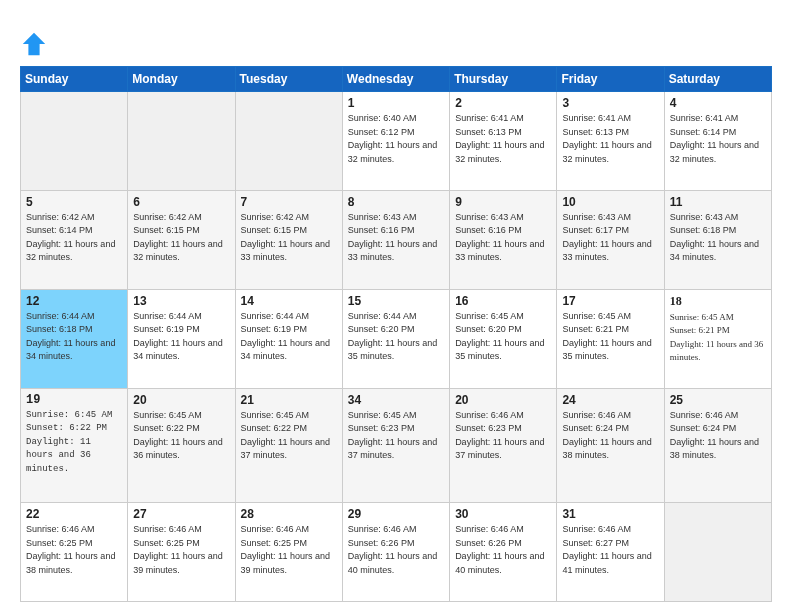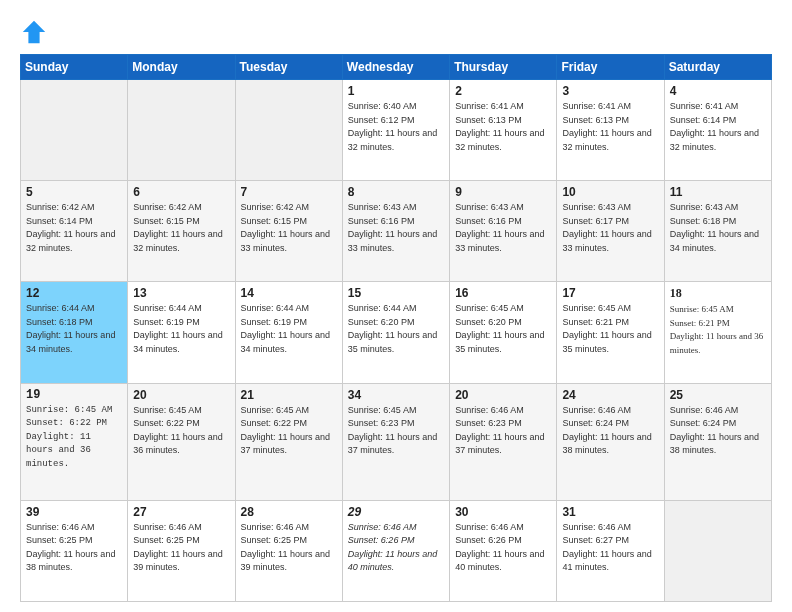--- a/index.html
+++ b/index.html
@@ -6,21 +6,21 @@
     body {
       font-family: Arial, sans-serif;
       background: #fff;
       width: 792px;
       height: 612px;
       overflow: hidden;
     }
     .page {
       width: 792px;
       height: 612px;
-      padding: 18px 20px 10px 20px;
+      padding: 30px 20px 10px 20px;
       display: flex;
       flex-direction: column;
     }
     .header {
       display: flex;
       justify-content: space-between;
       align-items: flex-start;
       margin-bottom: 8px;
     }
     .logo {
@@ -236,32 +236,32 @@
             <div class="day-number">24</div>
             <div class="day-info">Sunrise: 6:46 AM<br>Sunset: 6:24 PM<br>Daylight: 11 hours and 38 minutes.</div>
           </td>
           <td style="background: rgb(245, 245, 245);">
             <div class="day-number">25</div>
             <div class="day-info">Sunrise: 6:46 AM<br>Sunset: 6:24 PM<br>Daylight: 11 hours and 38 minutes.</div>
           </td>
         </tr>
         <tr>
           <td style="background: rgb(255, 255, 255);">
-            <div class="day-number">39</div>
+            <div class="day-number">22</div>
             <div class="day-info">Sunrise: 6:46 AM<br>Sunset: 6:25 PM<br>Daylight: 11 hours and 38 minutes.</div>
           </td>
           <td style="background: rgb(255, 255, 255);">
             <div class="day-number">27</div>
             <div class="day-info">Sunrise: 6:46 AM<br>Sunset: 6:25 PM<br>Daylight: 11 hours and 39 minutes.</div>
           </td>
           <td style="background: rgb(255, 255, 255);">
             <div class="day-number">28</div>
             <div class="day-info">Sunrise: 6:46 AM<br>Sunset: 6:25 PM<br>Daylight: 11 hours and 39 minutes.</div>
           </td>
-          <td style="background: rgb(255, 255, 255); font-style: italic;">
+          <td style="background: rgb(255, 255, 255);">
             <div class="day-number">29</div>
             <div class="day-info">Sunrise: 6:46 AM<br>Sunset: 6:26 PM<br>Daylight: 11 hours and 40 minutes.</div>
           </td>
           <td style="background: rgb(255, 255, 255);">
             <div class="day-number">30</div>
             <div class="day-info">Sunrise: 6:46 AM<br>Sunset: 6:26 PM<br>Daylight: 11 hours and 40 minutes.</div>
           </td>
           <td style="background: rgb(255, 255, 255);">
             <div class="day-number">31</div>
             <div class="day-info">Sunrise: 6:46 AM<br>Sunset: 6:27 PM<br>Daylight: 11 hours and 41 minutes.</div>

